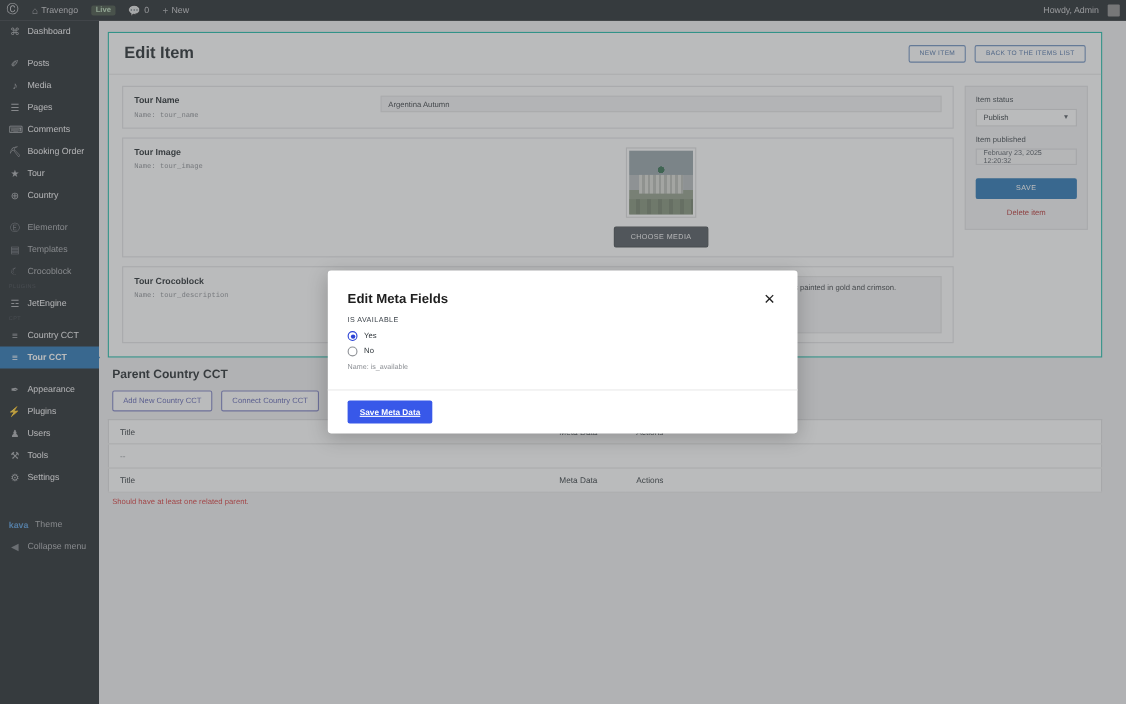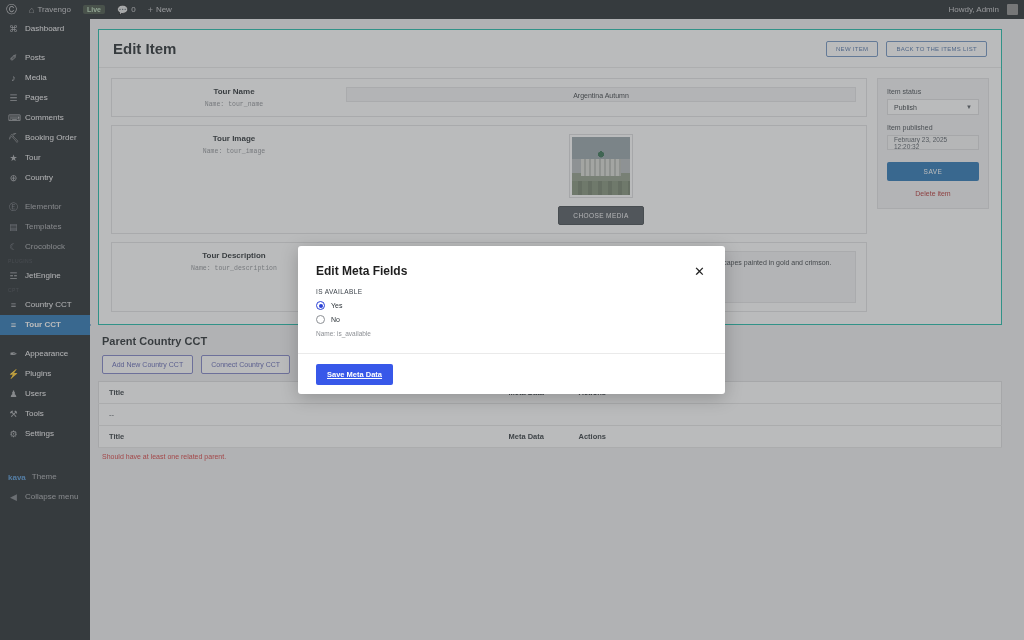--- a/index.html
+++ b/index.html
@@ -78,21 +78,21 @@
   }
   .page-title { font-size: 15px; font-weight: bold; color: #1d2327; }
   .hdr-btns { display: flex; gap: 8px; }
   .btn-outline {
     border: 1px solid #6c8fc0; color: #4a6fa5; background: transparent;
     font-size: 6px; padding: 4px 9px; border-radius: 2px;
     letter-spacing: .3px; white-space: nowrap;
   }
 
   .body-row { display: flex; gap: 10px; padding: 10px 12px 12px 12px; }
-  .fields-col { flex: 1; min-width: 0; text-align: center; }
+  .fields-col { flex: 1; min-width: 0; }
   .side-col { width: 112px; flex: none; }
 
   .field-block {
     border: 1px solid #e2e2e4; padding: 8px 10px; margin-bottom: 8px;
     display: flex; align-items: flex-start;
   }
   .field-meta { width: 224px; flex: none; }
   .field-label { font-size: 8px; font-weight: bold; color: #1d2327; }
   .field-name { font-size: 6.5px; color: #8c8f94; margin-top: 5px; font-family: "Liberation Mono", monospace; }
   .field-control { flex: 1; min-width: 0; }
@@ -160,21 +160,21 @@
   .rel-title { font-size: 11px; font-weight: bold; color: #1d2327; margin: 4px 0 8px 4px; }
   .rel-btns { display: flex; gap: 8px; margin: 0 0 7px 4px; }
   .btn-rel {
     border: 1px solid #7b7fc4; color: #5a5fb0; background: #fff;
     font-size: 7px; padding: 5px 9px; border-radius: 2px;
   }
   .rel-table { width: 100%; border-collapse: collapse; background: #fff;
     border: 1px solid #dcdcde; font-size: 7.5px; color: #2c3338; }
   .rel-table th, .rel-table td {
     text-align: left; padding: 6px 10px; border-bottom: 1px solid #e5e5e6;
-    font-weight: bold;
+    font-weight: normal;
   }
   .rel-table th { color: #2c3338; }
   .rel-table td.empty { color: #8c8f94; }
   .col-title { width: 400px; }
   .col-meta { width: 70px; }
   .rel-warning { color: #d63638; font-size: 7px; margin: 5px 0 0 4px; }
 
   
   #overlay {
     position: absolute; inset: 0; background: rgba(90,92,95,.42); z-index: 100;
@@ -371,21 +371,21 @@
             <div class="field-control media-col">
               <div class="media-thumb">
                 <div class="thumb-art"></div>
               </div>
               <div class="btn-choose">CHOOSE MEDIA</div>
             </div>
           </div>
 
           <div class="field-block" style="margin-bottom:0;">
             <div class="field-meta">
-              <div class="field-label">Tour Description</div>
+              <div class="field-label">Tour Crocoblock</div>
               <div class="field-name">Name: tour_description</div>
             </div>
             <div class="field-control">
               <div class="textarea-input">Discover the beauty of Argentina in autumn, from the vineyards of Mendoza to the awe-inspiring Patagonian landscapes painted in gold and crimson.</div>
             </div>
           </div>
 
         </div>
 
         <div class="side-col">

